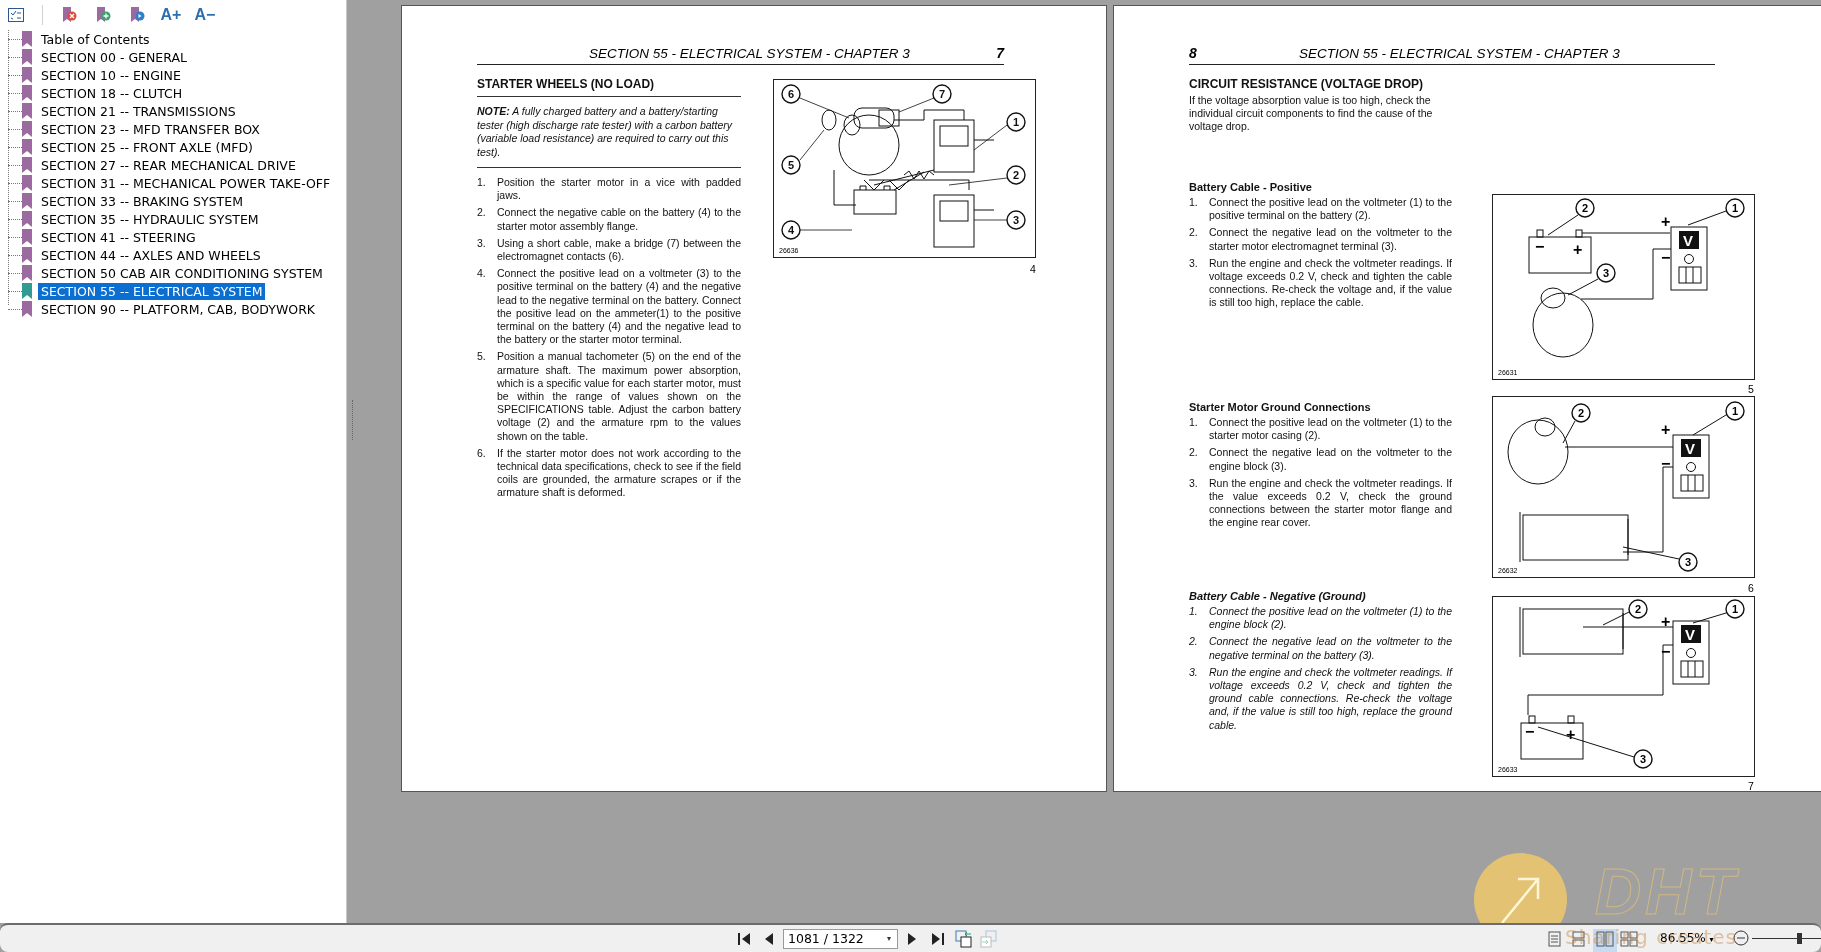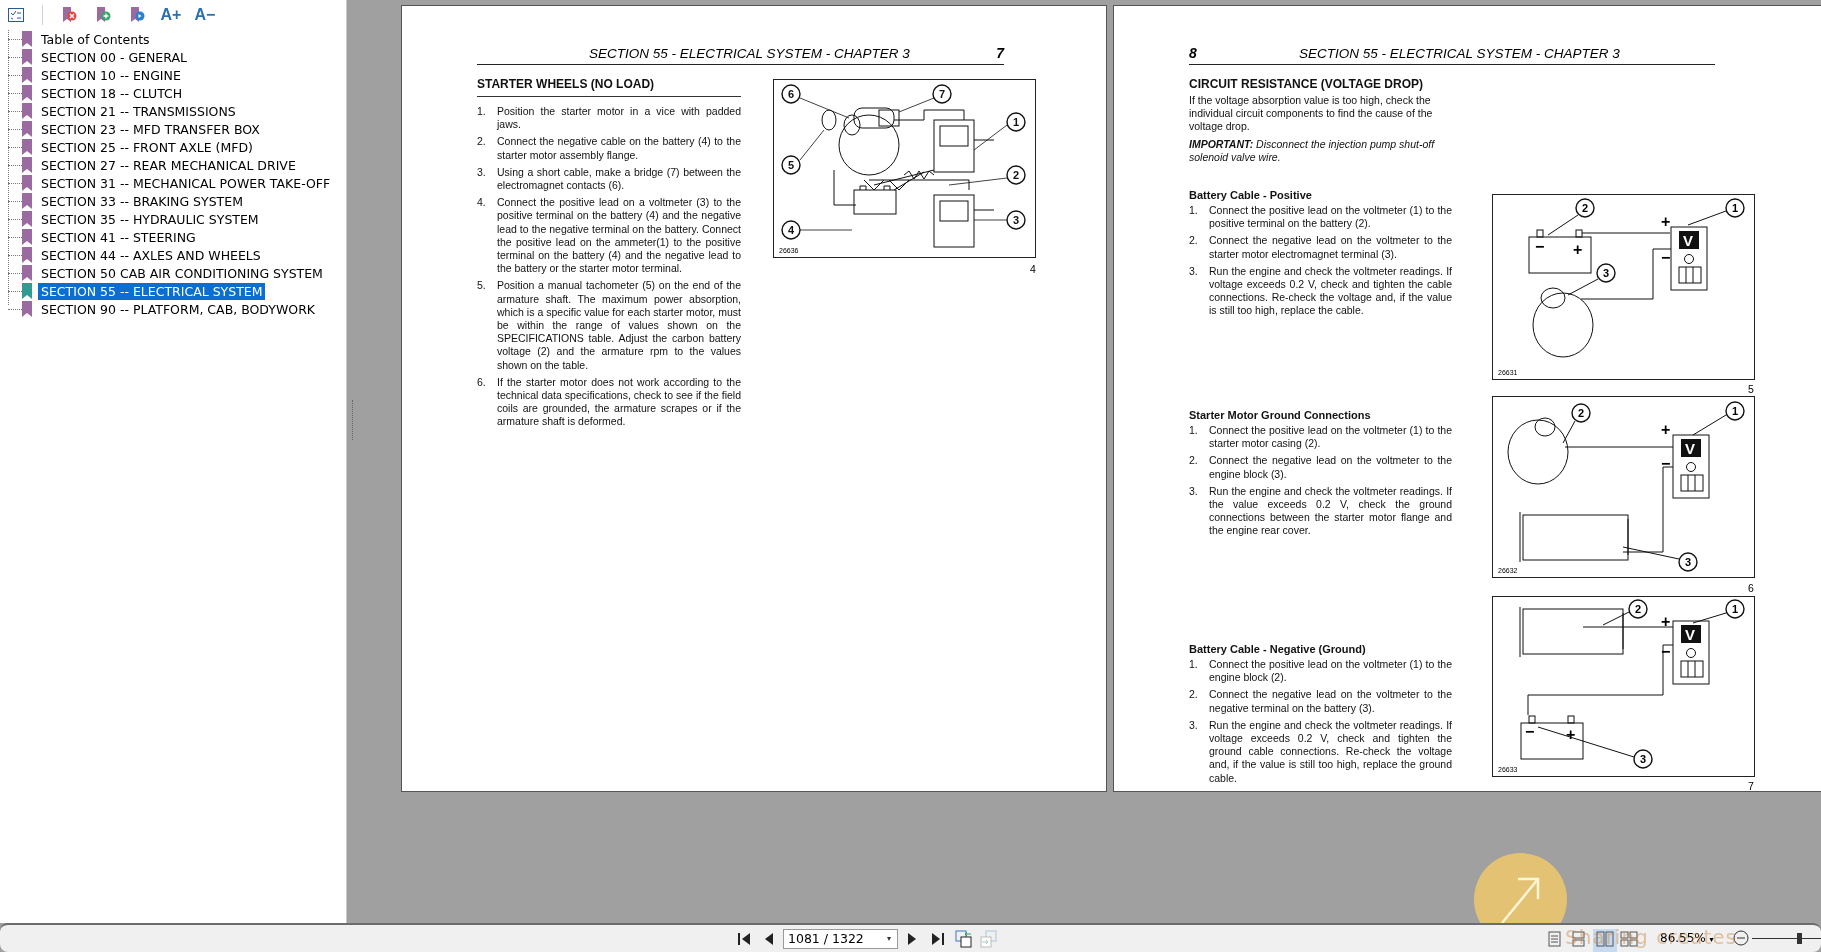--- a/index.html
+++ b/index.html
@@ -36,21 +36,21 @@
   .run-head .pg { position: absolute; top: -1px; font-weight: bold; font-size: 14px; }
   .h-title { font-weight: bold; font-size: 12px; border-bottom: 1.2px solid #333; padding-bottom: 5px; }
   .note { font-style: italic; font-size: 10.5px; line-height: 13.5px; border-bottom: 1.2px solid #333; padding-bottom: 8px; margin-top: 8px; }
   .note b { font-weight: bold; }
   ol.steps { list-style: none; margin-top: 8px; }
   ol.steps li { position: relative; padding-left: 20px; font-size: 10.5px; line-height: 13.2px; margin-bottom: 4px; text-align: justify; }
   ol.steps li .num { position: absolute; left: 0; top: 0; }
   .p { font-size: 10.5px; line-height: 13.2px; }
   .imp { font-style: italic; font-size: 10.5px; line-height: 13.2px; margin-top: 4px; }
   .imp b { font-weight: bold; }
-  .sub-h { font-weight: bold; font-size: 11px; margin-top: 10px; }
+  .sub-h { font-weight: bold; font-size: 11px; margin-top: 2px; }
   .fig { position: absolute; border: 1.3px solid #222; background: #fff; }
   .fig-num { position: absolute; font-size: 10.5px; }
   .fig-code { position: absolute; font-size: 7px; left: 5px; bottom: 3px; }
 
   
   #bottombar { position: absolute; left: 0; top: 923px; width: 1821px; height: 29px; background: #f0f0f0; border-top: 2px solid #6c6c6c; border-radius: 8px; }
   .nav-btn { position: absolute; top: 7px; cursor: pointer; }
   #page-field { position: absolute; left: 783px; top: 4px; width: 115px; height: 20px; border: 1px solid #9a9a9a; background: #fff; font-family: "DejaVu Sans", sans-serif; font-size: 12.5px; padding-left: 4px; line-height: 18px; color: #000; }
   #page-field .dd { position: absolute; right: 6px; top: 0; font-size: 8px; color: #333; }
   #zoom-field { position: absolute; left: 1660px; top: 6px; font-family: "DejaVu Sans", sans-serif; font-size: 12px; color: #000; }
@@ -226,20 +226,21 @@
       <div class="grip"></div>
     </div>
 
   <div id="page-left" class="page">
     <div class="run-head" style="left:75px; top:40px; width:527px;">
       <span class="sec" style="left:112px;">SECTION 55 - ELECTRICAL SYSTEM - CHAPTER 3</span>
       <span class="pg" style="right:0;">7</span>
     </div>
     <div class="doc" style="left:75px; top:71px; width:264px;">
       <div class="h-title">STARTER WHEELS (NO LOAD)</div>
+      <div class="note"><b>NOTE:</b><span> A fully charged battery and a battery/starting tester (high discharge rate tester) with a carbon battery (variable load resistance) are required to carry out this test).</span></div>
       <ol class="steps" id="left-steps">
           <li><span class="num">1.</span><span>Position the starter motor in a vice with padded jaws.</span></li>
           <li><span class="num">2.</span><span>Connect the negative cable on the battery (4) to the starter motor assembly flange.</span></li>
           <li><span class="num">3.</span><span>Using a short cable, make a bridge (7) between the electromagnet contacts (6).</span></li>
           <li><span class="num">4.</span><span>Connect the positive lead on a voltmeter (3) to the positive terminal on the battery (4) and the negative lead to the negative terminal on the battery. Connect the positive lead on the ammeter(1) to the positive terminal on the battery (4) and the negative lead to the battery or the starter motor terminal.</span></li>
           <li><span class="num">5.</span><span>Position a manual tachometer (5) on the end of the armature shaft. The maximum power absorption, which is a specific value for each starter motor, must be within the range of values shown on the SPECIFICATIONS table. Adjust the carbon battery voltage (2) and the armature rpm to the values shown on the table.</span></li>
           <li><span class="num">6.</span><span>If the starter motor does not work according to the technical data specifications, check to see if the field coils are grounded, the armature scrapes or if the armature shaft is deformed.</span></li>
         </ol>
     </div>
 
@@ -291,42 +292,41 @@
   </div>
 
   <div id="page-right" class="page">
     <div class="run-head" style="left:75px; top:40px; width:526px;">
       <span class="pg" style="left:0;">8</span>
       <span class="sec" style="left:110px;">SECTION 55 - ELECTRICAL SYSTEM - CHAPTER 3</span>
     </div>
     <div class="doc" style="left:75px; top:71px; width:263px;">
       <div style="font-weight:bold;font-size:12px;">CIRCUIT RESISTANCE (VOLTAGE DROP)</div>
       <div class="p" style="margin-top:3px;">If the voltage absorption value is too high, check the individual circuit components to find the cause of the voltage drop.</div>
-      <div class="imp"><b>IMPORTANT:</b><span> Disconnect the injection pump shut-off solenoid valve wire.</span></div>
     </div>
 
     <div class="doc" style="left:75px; top:173px; width:263px;">
       <div class="sub-h">Battery Cable - Positive</div>
       <ol class="steps" style="margin-top:3px;">
           <li><span class="num">1.</span><span>Connect the positive lead on the voltmeter (1) to the positive terminal on the battery (2).</span></li>
           <li><span class="num">2.</span><span>Connect the negative lead on the voltmeter to the starter motor electromagnet terminal (3).</span></li>
           <li><span class="num">3.</span><span>Run the engine and check the voltmeter readings. If voltage exceeds 0.2 V, check and tighten the cable connections. Re-check the voltage and, if the value is still too high, replace the cable.</span></li>
         </ol>
     </div>
 
     <div class="doc" style="left:75px; top:393px; width:263px;">
       <div class="sub-h">Starter Motor Ground Connections</div>
       <ol class="steps" style="margin-top:3px;">
           <li><span class="num">1.</span><span>Connect the positive lead on the voltmeter (1) to the starter motor casing (2).</span></li>
           <li><span class="num">2.</span><span>Connect the negative lead on the voltmeter to the engine block (3).</span></li>
           <li><span class="num">3.</span><span>Run the engine and check the voltmeter readings. If the value exceeds 0.2 V, check the ground connections between the starter motor flange and the engine rear cover.</span></li>
         </ol>
     </div>
 
-    <div class="doc" style="left:75px; top:627px; width:263px;">
+    <div class="doc" style="left:75px; top:582px; width:263px;font-style:italic;">
       <div class="sub-h">Battery Cable - Negative (Ground)</div>
       <ol class="steps" style="margin-top:3px;">
           <li><span class="num">1.</span><span>Connect the positive lead on the voltmeter (1) to the engine block (2).</span></li>
           <li><span class="num">2.</span><span>Connect the negative lead on the voltmeter to the negative terminal on the battery (3).</span></li>
           <li><span class="num">3.</span><span>Run the engine and check the voltmeter readings. If voltage exceeds 0.2 V, check and tighten the ground cable connections. Re-check the voltage and, if the value is still too high, replace the ground cable.</span></li>
         </ol>
     </div>
 
     <div class="fig" style="left:378px; top:188px; width:263px; height:186px;">
       <svg width="261" height="184">
@@ -429,20 +429,21 @@
       <span class="fig-code">26633</span>
     </div>
     <span class="fig-num" style="left:634px; top:774px;">7</span>
   </div>
 
   <div id="wm-circle">
     <svg width="93" height="93">
         <path d="M28 70 L64 26 M44 26 H64 V46" stroke="#fff6d8" stroke-width="2.5" fill="none"></path>
       </svg>
   </div>
+  <div id="wm-text">DHT</div>
 
   <div id="bottombar">
     <span class="nav-btn" style="left:737px;">
       <svg width="14" height="14">
           <path d="M2 1 v12" stroke="#222" stroke-width="2"></path>
           <path d="M13 1 L5 7 L13 13z" fill="#222"></path>
         </svg>
     </span>
     <span class="nav-btn" style="left:764px;">
       <svg width="10" height="14">

